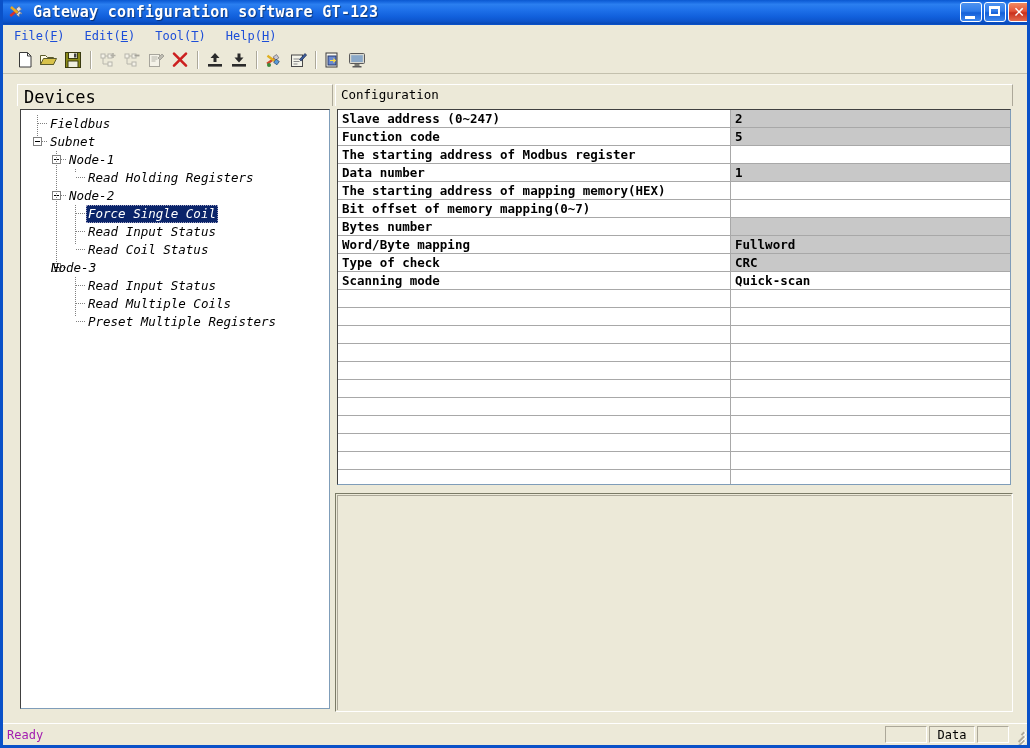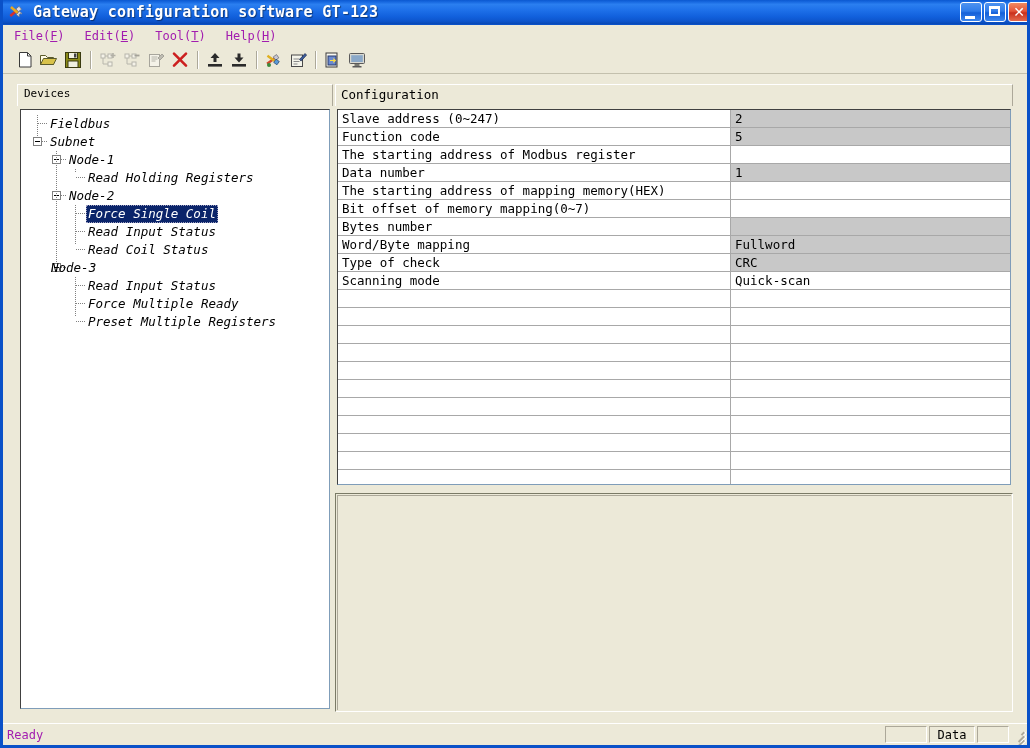--- a/index.html
+++ b/index.html
@@ -110,21 +110,21 @@
     height: 21px;
     background: #ece9d8;
     display: flex;
     align-items: center;
     padding-left: 5px;
     box-sizing: border-box;
   }
   .menu-item {
     font-family: "DejaVu Sans Mono", "Liberation Mono", monospace;
     font-size: 12px;
-    color: #a21caf;
+    color: #1d4ed8;
     padding: 2px 6px;
     margin-right: 8px;
     white-space: nowrap;
     cursor: default;
   }
   .menu-item .mn { text-decoration: underline; }
 
   
   .toolbar {
     position: absolute;
@@ -178,21 +178,21 @@
     width: 100%; height: 22px;
     background: #ece9d8;
     border-top: 1px solid #ffffff;
     border-left: 1px solid #ffffff;
     border-right: 1px solid #aca899;
     box-sizing: border-box;
   }
   #devices-panel .hdr span {
     position: absolute;
     left: 6px; top: 2px;
-    font-size: 11px;
+    font-size: 17px;
   }
   .tree-box {
     position: absolute;
     left: 3px; top: 25px;
     width: 310px; height: 600px;
     background: #ffffff;
     border: 1px solid #7f9db9;
     border-top-color: #404040;
     border-left-color: #404040;
     box-sizing: border-box;
@@ -278,20 +278,21 @@
   .grid-box {
     position: absolute;
     left: 2px; top: 25px;
     width: 674px; height: 376px;
     background: #14b8a6;
     border: 1px solid #7f9db9;
     border-top-color: #404040;
     border-left-color: #404040;
     box-sizing: border-box;
     overflow: hidden;
+    font-weight: bold;
   }
   table.grid {
     border-collapse: collapse;
     width: 100%;
     table-layout: fixed;
   }
   table.grid td {
     height: 17px;
     border-bottom: 1px solid #a8a8a8;
     font-family: "DejaVu Sans Mono", "Liberation Mono", monospace;
@@ -532,21 +533,21 @@
             <div class="tree-row"><span class="hline" style="left: 17px; width: 9px;"></span><span class="tree-label" style="margin-left: 27px;">Fieldbus</span></div>
             <div class="tree-row"><span class="hline" style="left: 17px; width: 9px;"></span><span class="expander" style="left: 12px;"></span><span class="tree-label" style="margin-left: 27px;">Subnet</span></div>
             <div class="tree-row"><span class="hline" style="left: 36px; width: 9px;"></span><span class="expander" style="left: 31px;"></span><span class="tree-label" style="margin-left: 46px;">Node-1</span></div>
             <div class="tree-row"><span class="hline" style="left: 55px; width: 9px;"></span><span class="tree-label" style="margin-left: 65px;">Read Holding Registers</span></div>
             <div class="tree-row"><span class="hline" style="left: 36px; width: 9px;"></span><span class="expander" style="left: 31px;"></span><span class="tree-label" style="margin-left: 46px;">Node-2</span></div>
             <div class="tree-row selected"><span class="hline" style="left: 55px; width: 9px;"></span><span class="tree-label" style="margin-left: 65px;">Force Single Coil</span></div>
             <div class="tree-row"><span class="hline" style="left: 55px; width: 9px;"></span><span class="tree-label" style="margin-left: 65px;">Read Input Status</span></div>
             <div class="tree-row"><span class="hline" style="left: 55px; width: 9px;"></span><span class="tree-label" style="margin-left: 65px;">Read Coil Status</span></div>
             <div class="tree-row"><span class="hline" style="left: 36px; width: 9px;"></span><span class="expander" style="left: 31px;"></span><span class="tree-label" style="margin-left: 28px;">Node-3</span></div>
             <div class="tree-row"><span class="hline" style="left: 55px; width: 9px;"></span><span class="tree-label" style="margin-left: 65px;">Read Input Status</span></div>
-            <div class="tree-row"><span class="hline" style="left: 55px; width: 9px;"></span><span class="tree-label" style="margin-left: 65px;">Force Multiple Ready</span></div>
+            <div class="tree-row"><span class="hline" style="left: 55px; width: 9px;"></span><span class="tree-label" style="margin-left: 65px;">Read Multiple Coils</span></div>
             <div class="tree-row"><span class="hline" style="left: 55px; width: 9px;"></span><span class="tree-label" style="margin-left: 65px;">Preset Multiple Registers</span></div>
             <span class="vline" style="left: 16px; top: 5px; height: 22px;"></span>
             <span class="vline" style="left: 35px; top: 41px; height: 112px;"></span>
             <span class="vline" style="left: 54px; top: 59px; height: 4px;"></span>
             <span class="vline" style="left: 54px; top: 95px; height: 40px;"></span>
             <span class="vline" style="left: 54px; top: 167px; height: 40px;"></span>
           </div>
       </div>
     </div>
 

